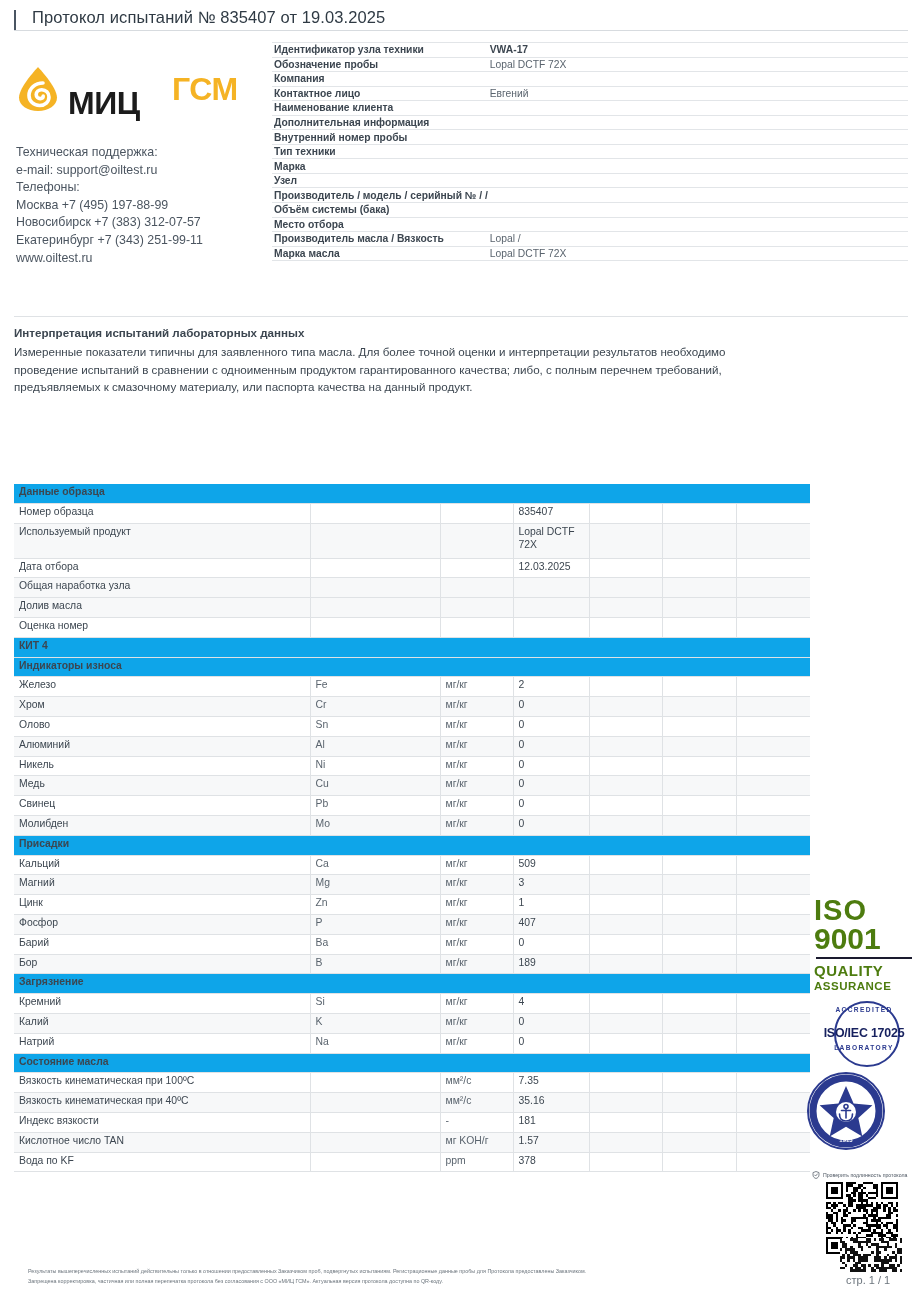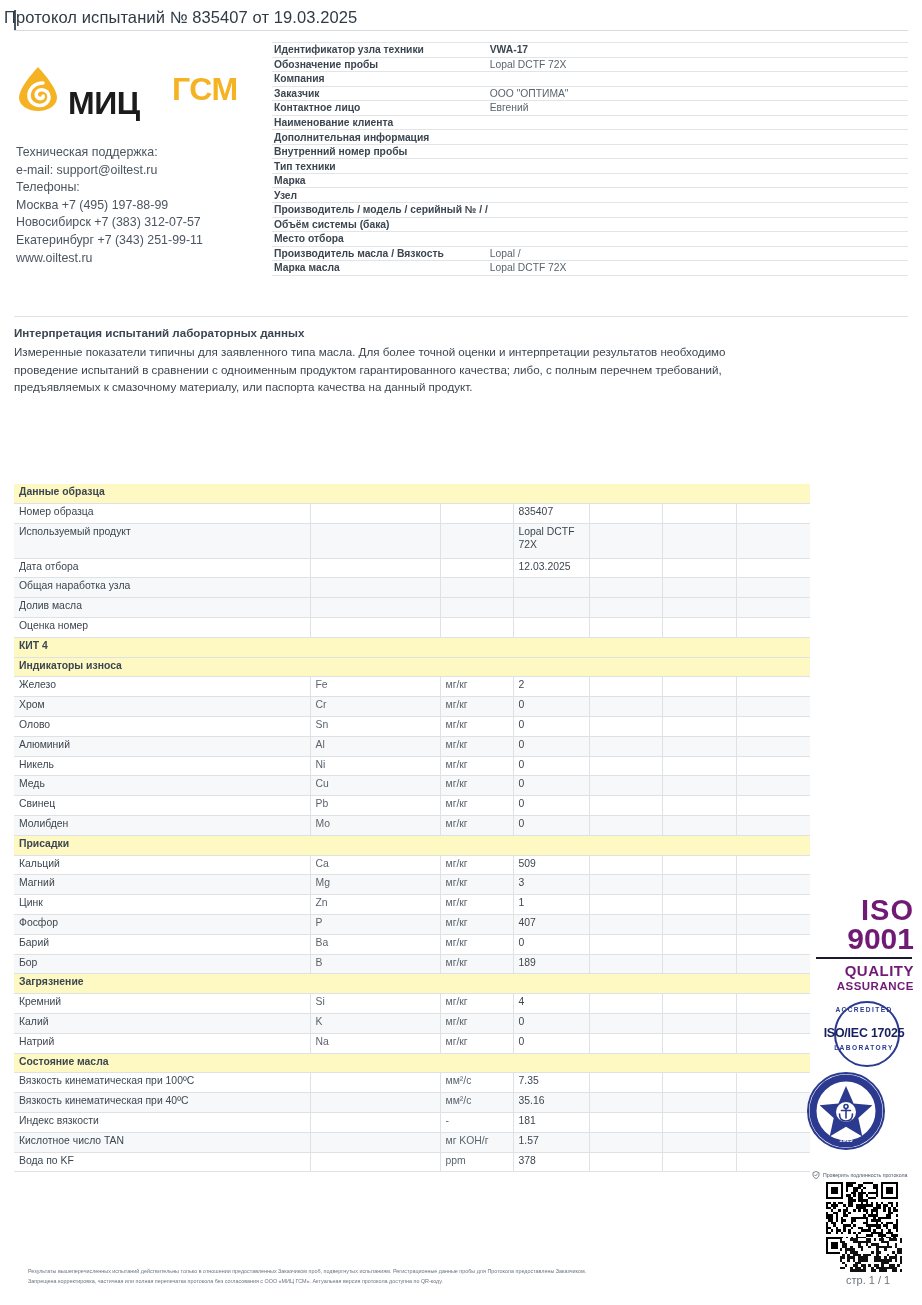--- a/index.html
+++ b/index.html
@@ -9,21 +9,21 @@
     font-family:"Liberation Sans","DejaVu Sans",sans-serif;
     color:#3c4650;
     position:relative;
     overflow:hidden;
   }
   .page{position:relative;width:922px;height:1305px;}
 
   
   .title-row{position:absolute;left:0;top:8px;width:922px;height:26px;}
   .title-caret{position:absolute;left:14px;top:2px;width:2px;height:20px;background:#4a5562;}
-  .doc-title{position:absolute;left:4px;top:0px;font-size:16.5px;color:#2f3a44;white-space:nowrap;letter-spacing:0.1px;}
+  .doc-title{position:absolute;left:32px;top:0px;font-size:16.5px;color:#2f3a44;white-space:nowrap;letter-spacing:0.1px;}
   .title-rule{position:absolute;left:14px;top:30px;width:894px;height:1px;background:#d7dbdf;}
 
   
   .hdr{position:absolute;left:0;top:40px;width:922px;height:232px;}
   .logo-wrap{position:absolute;left:16px;top:26px;width:246px;height:46px;}
   .logo-drop{position:absolute;left:0;top:0;width:44px;height:46px;}
   .logo-mic{position:absolute;left:52px;top:16px;font-size:32px;font-weight:bold;color:#1c1c1c;letter-spacing:-0.5px;line-height:42px;}
   .logo-gsm{position:absolute;left:156px;top:2px;font-size:32px;font-weight:bold;color:#f5b324;letter-spacing:-0.5px;line-height:42px;}
 
   .contact{position:absolute;left:16px;top:104px;width:248px;font-size:12.4px;line-height:17.6px;color:#4b5560;}
@@ -57,35 +57,35 @@
   .main-tbl col.c7{width:74px;}
   .main-tbl td{
     font-size:10.4px;height:16.8px;line-height:13px;
     padding:1px 0 1px 5px;vertical-align:top;
     border-right:1px solid #dfe2e5;
     border-bottom:1px solid #dfe2e5;
     color:#3c4650;
     overflow:hidden;
   }
   .main-tbl tr.band td{
-    background:#fef9c3;font-weight:bold;border-right:none;border-bottom:1px solid #dfe2e5;
+    background:#0ea5e9;font-weight:bold;border-right:none;border-bottom:1px solid #dfe2e5;
   }
   .main-tbl tr.band td.first{border-right:none;}
   .main-tbl tr.alt td{background:#f7f8f9;}
   .main-tbl tr td:first-child{border-left:none;}
   .main-tbl tr td:last-child{border-right:none;}
   .main-tbl td.sym{color:#5a646e;}
   .main-tbl td.unit{color:#5a646e;}
   .main-tbl td.val{color:#3c4650;}
   .main-tbl tr.tall td{height:32px;}
   .main-tbl td.wrapval{white-space:normal;line-height:13.5px;}
 
   
   .badges{position:absolute;left:806px;top:896px;width:116px;}
-  .iso-logo{position:relative;width:100px;margin:0 auto;text-align:right;color:#701a75;}
+  .iso-logo{position:relative;width:100px;margin:0 auto;text-align:left;color:#4d7c0f;}
   .iso-1{font-size:29px;font-weight:bold;letter-spacing:1px;line-height:28px;font-family:"Liberation Sans",sans-serif;}
   .iso-2{font-size:30px;font-weight:bold;letter-spacing:0px;line-height:30px;}
   .iso-bar{height:2px;background:#1a1a2e;margin:3px 2px 3px 2px;}
   .iso-3{font-size:15px;font-weight:bold;letter-spacing:0.5px;line-height:17px;}
   .iso-4{font-size:11.5px;font-weight:bold;letter-spacing:0.5px;line-height:14px;}
 
   .acc-seal{position:relative;width:104px;height:52px;margin:14px auto 0 auto;}
   .acc-ring{position:absolute;left:22px;top:-6px;width:62px;height:62px;border:2px solid #2b3a8f;border-radius:50%;}
   .acc-top{position:absolute;left:0;top:-1px;width:104px;text-align:center;font-size:6.6px;font-weight:bold;color:#2b3a8f;letter-spacing:1.4px;}
   .acc-mid{position:absolute;left:0;top:19px;width:104px;text-align:center;font-size:12.4px;font-weight:bold;color:#16205e;letter-spacing:-0.2px;}
@@ -144,24 +144,20 @@
             <td class="k">Идентификатор узла техники</td>
             <td class="v" style="font-weight: bold; color: rgb(60, 70, 80); margin-top: 44px;">VWA-17</td>
           </tr>
           <tr>
             <td class="k">Обозначение пробы</td>
             <td class="v">Lopal DCTF 72X</td>
           </tr>
           <tr>
             <td class="k">Компания</td>
             <td class="v"></td>
-          </tr>
-          <tr>
-            <td class="k">Заказчик</td>
-            <td class="v">ООО "ОПТИМА"</td>
           </tr>
           <tr>
             <td class="k">Контактное лицо</td>
             <td class="v">Евгений</td>
           </tr>
           <tr>
             <td class="k">Наименование клиента</td>
             <td class="v"></td>
           </tr>
           <tr>

